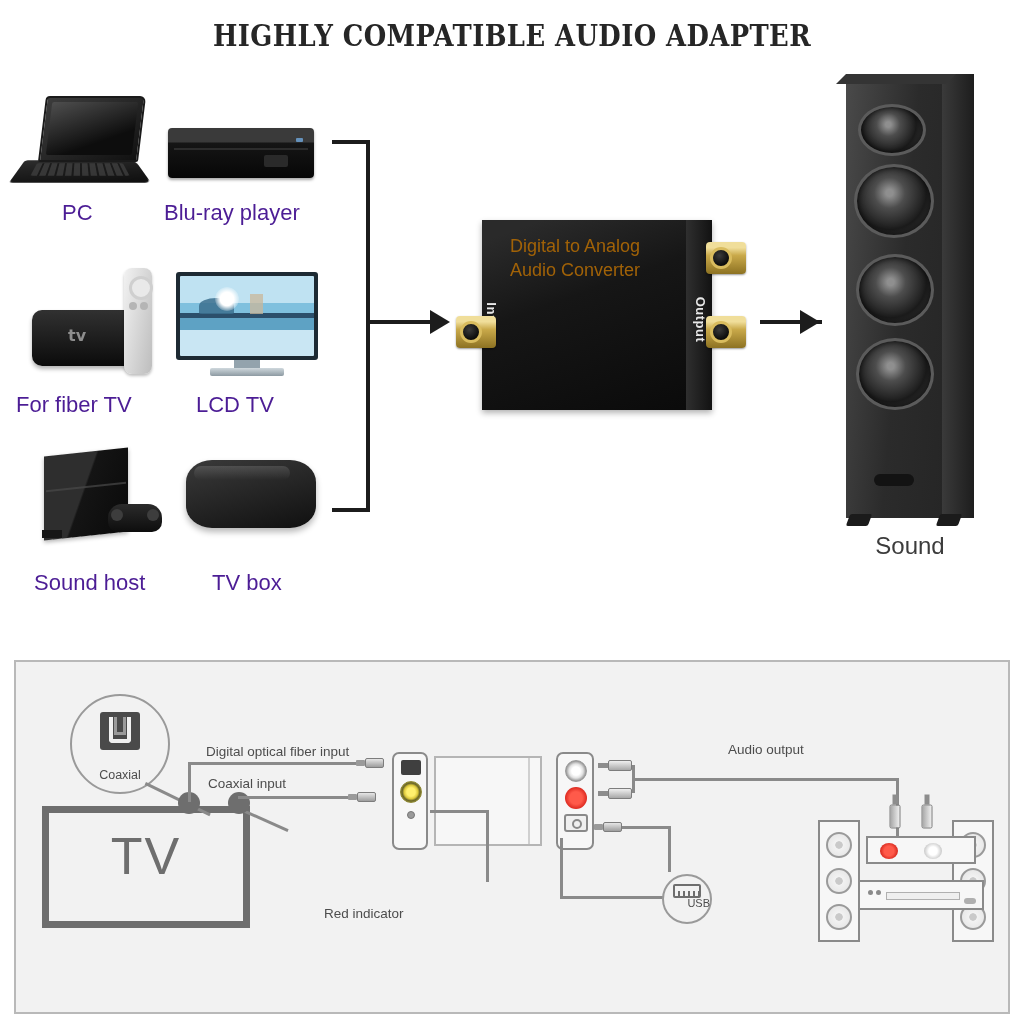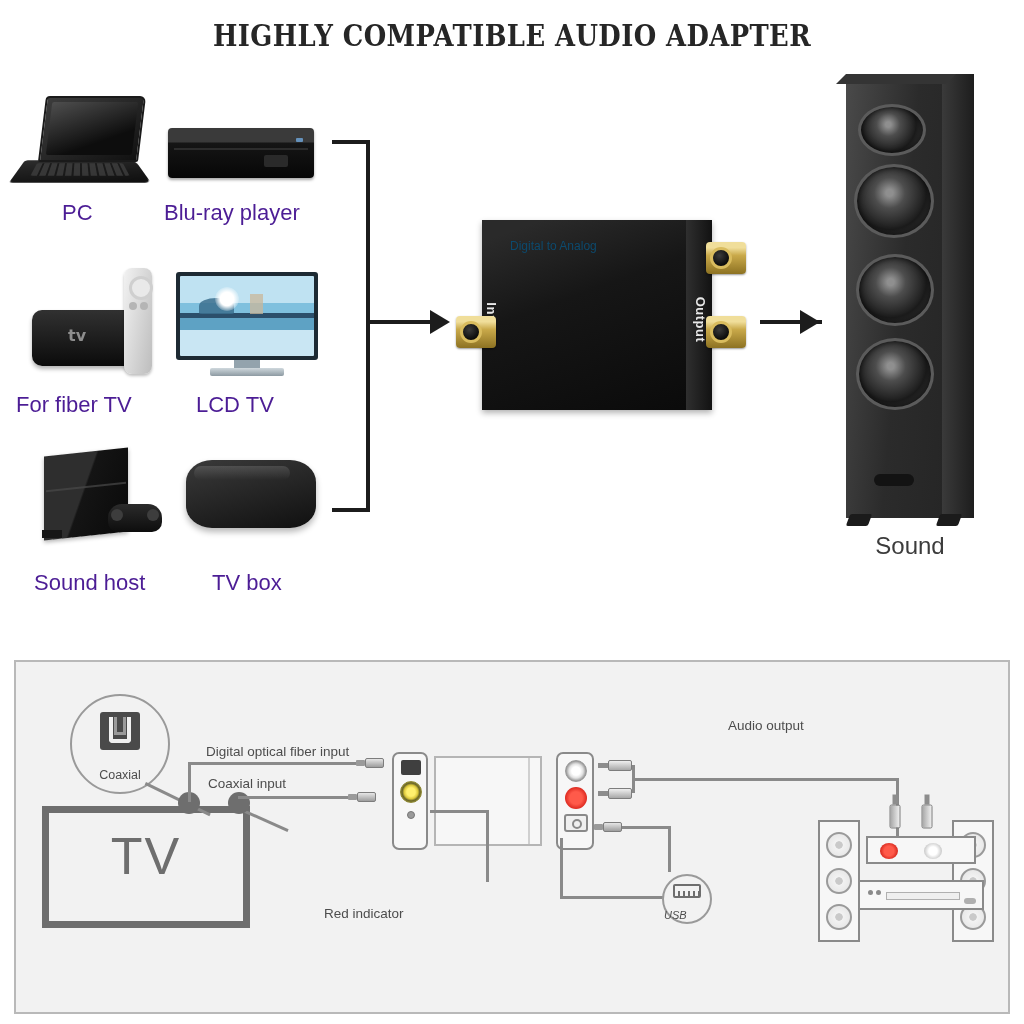--- a/index.html
+++ b/index.html
@@ -118,22 +118,22 @@
   #wire-out{left:760px;top:320px;width:62px;height:4px;}
   #arrow2{left:800px;top:310px;}
 
   
   #adapter{position:absolute;left:482px;top:220px;width:230px;height:190px;}
   #adapter .box{position:absolute;left:0;top:0;width:230px;height:190px;
     background:linear-gradient(160deg,#2a2a2a 0 8%,#161616 40%,#0a0a0a 100%);
     box-shadow:inset -28px 0 22px -20px rgba(255,255,255,.08),0 3px 6px rgba(0,0,0,.3);}
   #adapter .rightface{position:absolute;right:0;top:0;width:26px;height:190px;
     background:linear-gradient(90deg,#2f2f2f,#121212);}
-  #adapter .title{position:absolute;left:28px;top:14px;width:180px;color:#0c4a6e;
-    font-size:12px;line-height:24px;font-family:"Liberation Sans",sans-serif;}
+  #adapter .title{position:absolute;left:28px;top:14px;width:180px;color:#a16207;
+    font-size:18px;line-height:24px;font-family:"Liberation Sans",sans-serif;}
   #adapter .side-in,#adapter .side-out{position:absolute;color:#e8e8e8;font-size:13px;
     font-weight:700;letter-spacing:.5px;}
   #adapter .side-in{left:-8px;top:92px;transform:rotate(90deg);transform-origin:50% 50%;}
   #adapter .side-out{right:-12px;top:92px;transform:rotate(90deg);transform-origin:50% 50%;}
   .rca{position:absolute;width:40px;height:32px;border-radius:4px;
     background:linear-gradient(180deg,#f0de9a 0 18%,#c9a94a 42%,#8d7222 100%);
     box-shadow:0 1px 2px rgba(0,0,0,.4);}
   .rca:after{content:"";position:absolute;left:4px;top:5px;width:22px;height:22px;
     border-radius:50%;background:radial-gradient(circle at 40% 35%,#3b3b3b,#0b0b0b 70%);
     border:3px solid #d9bc5e;box-sizing:border-box;}
@@ -198,21 +198,21 @@
     border:4px solid #f0f0f0;border-top:none;border-radius:0 0 4px 4px;box-sizing:border-box;}
   #opt-icon:before{content:"";position:absolute;left:14px;top:5px;width:12px;height:18px;
     background:#4a4a4a;border:3px solid #9a9a9a;border-top:none;box-sizing:border-box;}
   #coax-jack{position:absolute;left:23px;top:12px;width:40px;height:40px;border-radius:50%;
     background:radial-gradient(circle,#ffef6a 0 26%,#e8d33f 34%,#6f6a2a 46%,#d9cb4d 64%,#8b8438 80%,#cfc44a 100%);
     border:2px solid #8d8733;box-sizing:border-box;}
   #usb-icon{position:absolute;left:9px;top:8px;width:28px;height:14px;border:2px solid #6e6e6e;
     border-radius:2px;box-sizing:border-box;
     background:repeating-linear-gradient(90deg,transparent 0 3px,#6e6e6e 3px 5px);
     background-position:0 5px;background-size:auto 5px;background-repeat:repeat-x;}
-  #usb-cap{position:absolute;left:0;right:0;bottom:1px;text-align:left;font-size:11px;color:#4d4d4d;font-style:italic;}
+  #usb-cap{position:absolute;left:0;right:0;bottom:13px;text-align:right;font-size:11px;color:#4d4d4d;}
 
   
   .jdot{position:absolute;width:22px;height:22px;border-radius:50%;background:#6e6e6e;}
 
   
   #cv-left{position:absolute;left:392px;top:752px;width:36px;height:98px;
     border:2px solid #8a8a8a;border-radius:7px;background:#f7f7f7;box-sizing:border-box;}
   #cv-opt{position:absolute;left:7px;top:6px;width:20px;height:15px;background:#3f3f3f;
     border-radius:2px;}
   #cv-coax{position:absolute;left:6px;top:27px;width:22px;height:22px;border-radius:50%;
@@ -330,20 +330,21 @@
   <div class="wire" id="brk-v"></div>
   <div class="wire" id="brk-b"></div>
   <div class="wire" id="brk-mid"></div>
   <div class="arrowhead" id="arrow1"></div>
 
   <div id="adapter">
     <div class="box"></div>
     <div class="rightface"></div>
     <div class="title">
       <div>Digital  to Analog</div>
+      <div>Audio Converter</div>
     </div>
     <div class="side-in">Input</div>
     <div class="side-out">Output</div>
     <div class="rca" id="rca-in"></div>
     <div class="rca" id="rca-o1"></div>
     <div class="rca" id="rca-o2"></div>
   </div>
 
   <div class="wire" id="wire-out"></div>
   <div class="arrowhead" id="arrow2"></div>
@@ -417,21 +418,21 @@
     <div class="b"></div>
   </div>
   <div class="rplug" style="left:598px;top:788px;">
     <div class="t"></div>
     <div class="b"></div>
   </div>
   <div class="dline" style="left:632px;top:765px;width:3px;height:28px;"></div>
 
   <div class="dline" style="left:632px;top:778px;width:266px;height:3px;"></div>
   <div class="dline" style="left:896px;top:778px;width:3px;height:58px;"></div>
-  <div class="dlabel" style="left:728px;top:718px;text-align:center;">Audio output</div>
+  <div class="dlabel" style="left:728px;top:742px;text-align:center;">Audio output</div>
 
   <div class="plug" style="left:594px;top:822px;">
     <div class="tip"></div>
     <div class="barrel"></div>
   </div>
   <div class="dline" style="left:622px;top:826px;width:48px;height:3px;"></div>
   <div class="dline" style="left:668px;top:826px;width:3px;height:46px;"></div>
   <div class="dline" style="left:560px;top:896px;width:104px;height:3px;"></div>
   <div class="dline" style="left:560px;top:838px;width:3px;height:58px;"></div>
   <div class="callout" id="c-usb">

